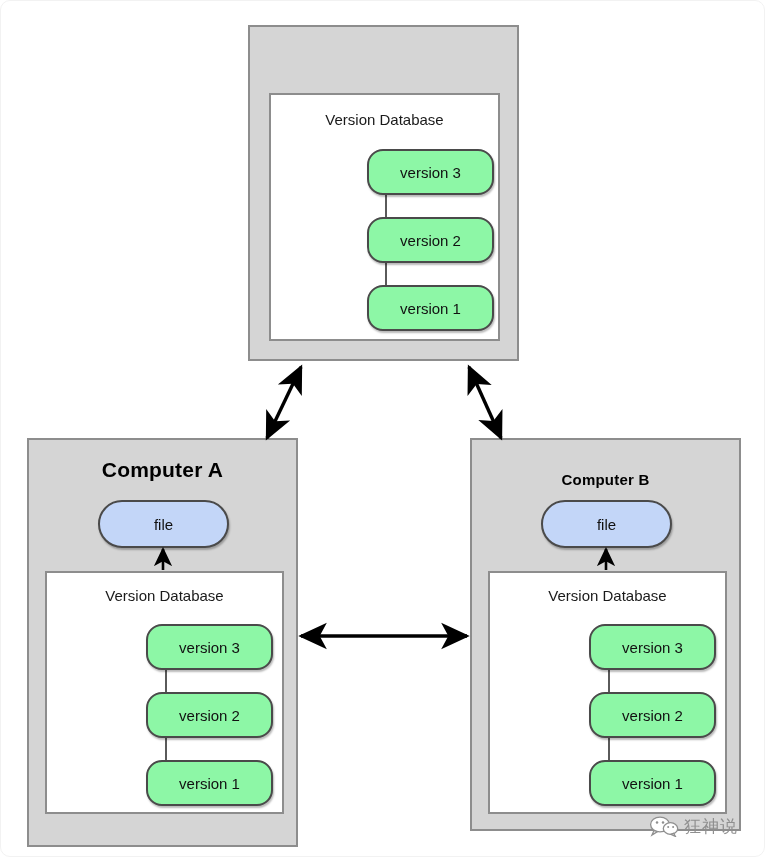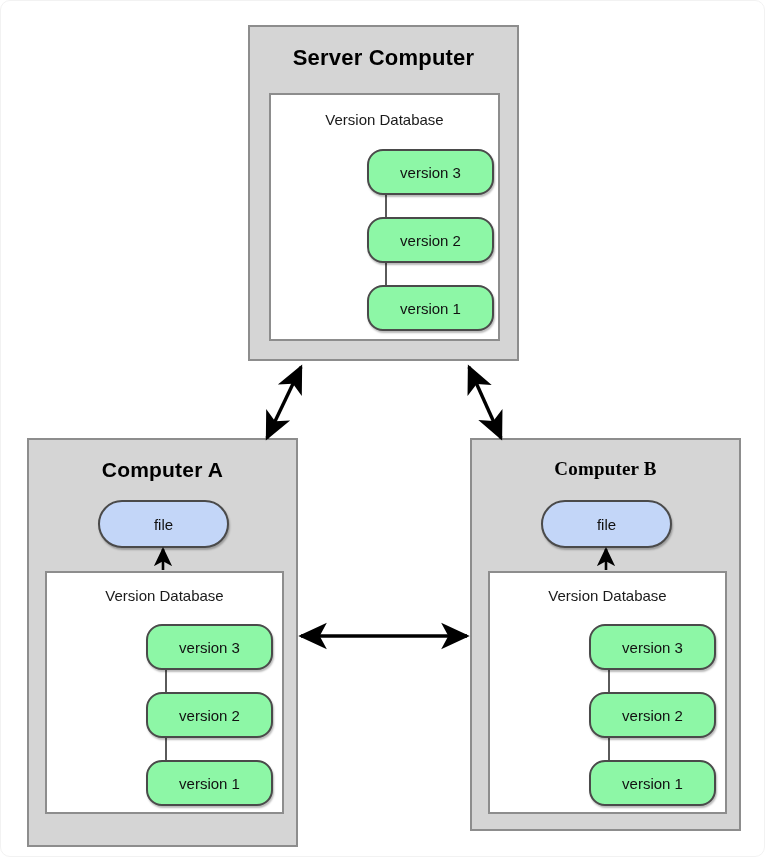--- a/index.html
+++ b/index.html
@@ -100,21 +100,20 @@
   }
   #watermark .wm-icon{ display:block; }
 </style>
 </head>
 <body>
 
 <div id="canvas">
 
   <div class="panel" id="server-panel" style="left:247px;top:24px;width:271px;height:336px;">
 
-    <div class="panel-title" style="top:18px;font-size:22px;">Server Computer</div>
 
     <div class="vdb" style="left:19px;top:66px;width:231px;height:248px;">
 
       <div class="vdb-title" style="top:16px;">Version Database</div>
 
       <div class="vconn" style="left:114px;top:100px;height:24px;"></div>
       <div class="vconn" style="left:114px;top:168px;height:24px;"></div>
 
       <div class="pill version" style="left:52px;top:54px;width:127px;height:46px;">
         <span>version 3</span>
@@ -154,21 +153,21 @@
       </div>
 
       <div class="pill version" style="left:55px;top:187px;width:127px;height:46px;">
         <span>version 1</span>
       </div>
     </div>
   </div>
 
   <div class="panel" id="computer-b-panel" style="left:469px;top:437px;width:271px;height:393px;">
 
-    <div class="panel-title" style="top:18px;font-size:19px;font-family:Liberation Serif, serif;">Computer B</div>
+    <div class="panel-title" style="top:31px;font-size:15px;">Computer B</div>
 
     <div class="pill file" style="left:69px;top:60px;width:131px;height:48px;">
       <span>file</span>
     </div>
 
     <div class="vdb" style="left:16px;top:131px;width:239px;height:243px;">
 
       <div class="vdb-title" style="top:14px;">Version Database</div>
 
       <div class="vconn" style="left:118px;top:97px;height:23px;"></div>
@@ -205,14 +204,27 @@
 
     <line x1="500" y1="437" x2="468" y2="366" stroke="#000000" stroke-width="3.4" marker-start="url(#ah-start)" marker-end="url(#ah)"></line>
 
     <line x1="300" y1="635" x2="466" y2="635" stroke="#000000" stroke-width="3.4" marker-start="url(#ah-start)" marker-end="url(#ah)"></line>
 
     <line x1="162" y1="569" x2="162" y2="548" stroke="#000000" stroke-width="2.6" marker-end="url(#ah-small)"></line>
 
     <line x1="605" y1="569" x2="605" y2="548" stroke="#000000" stroke-width="2.6" marker-end="url(#ah-small)"></line>
   </svg>
 
+  <div id="watermark">
+    <svg class="wm-icon" width="30" height="22" viewBox="0 0 30 22">
+      <ellipse cx="11" cy="9.5" rx="9.4" ry="7.4" fill="#ffffff" stroke="#8f8f8f" stroke-width="1.3"></ellipse>
+      <path d="M5,15.6 L3,20 L8.4,16.6 Z" fill="#ffffff" stroke="#8f8f8f" stroke-width="1.3"></path>
+      <circle cx="8" cy="7.4" r="1.25" fill="#8f8f8f"></circle>
+      <circle cx="14" cy="7.4" r="1.25" fill="#8f8f8f"></circle>
+      <ellipse cx="21.5" cy="13.5" rx="7.2" ry="5.8" fill="#ffffff" stroke="#8f8f8f" stroke-width="1.3"></ellipse>
+      <path d="M24.6,18.2 L26.4,21.4 L21.8,19.3 Z" fill="#ffffff" stroke="#8f8f8f" stroke-width="1.3"></path>
+      <circle cx="19.2" cy="12" r="1" fill="#8f8f8f"></circle>
+      <circle cx="24.1" cy="12" r="1" fill="#8f8f8f"></circle>
+    </svg>
+    <span class="wm-text">狂神说</span>
+  </div>
 
 </div>
 
 </body></html>

